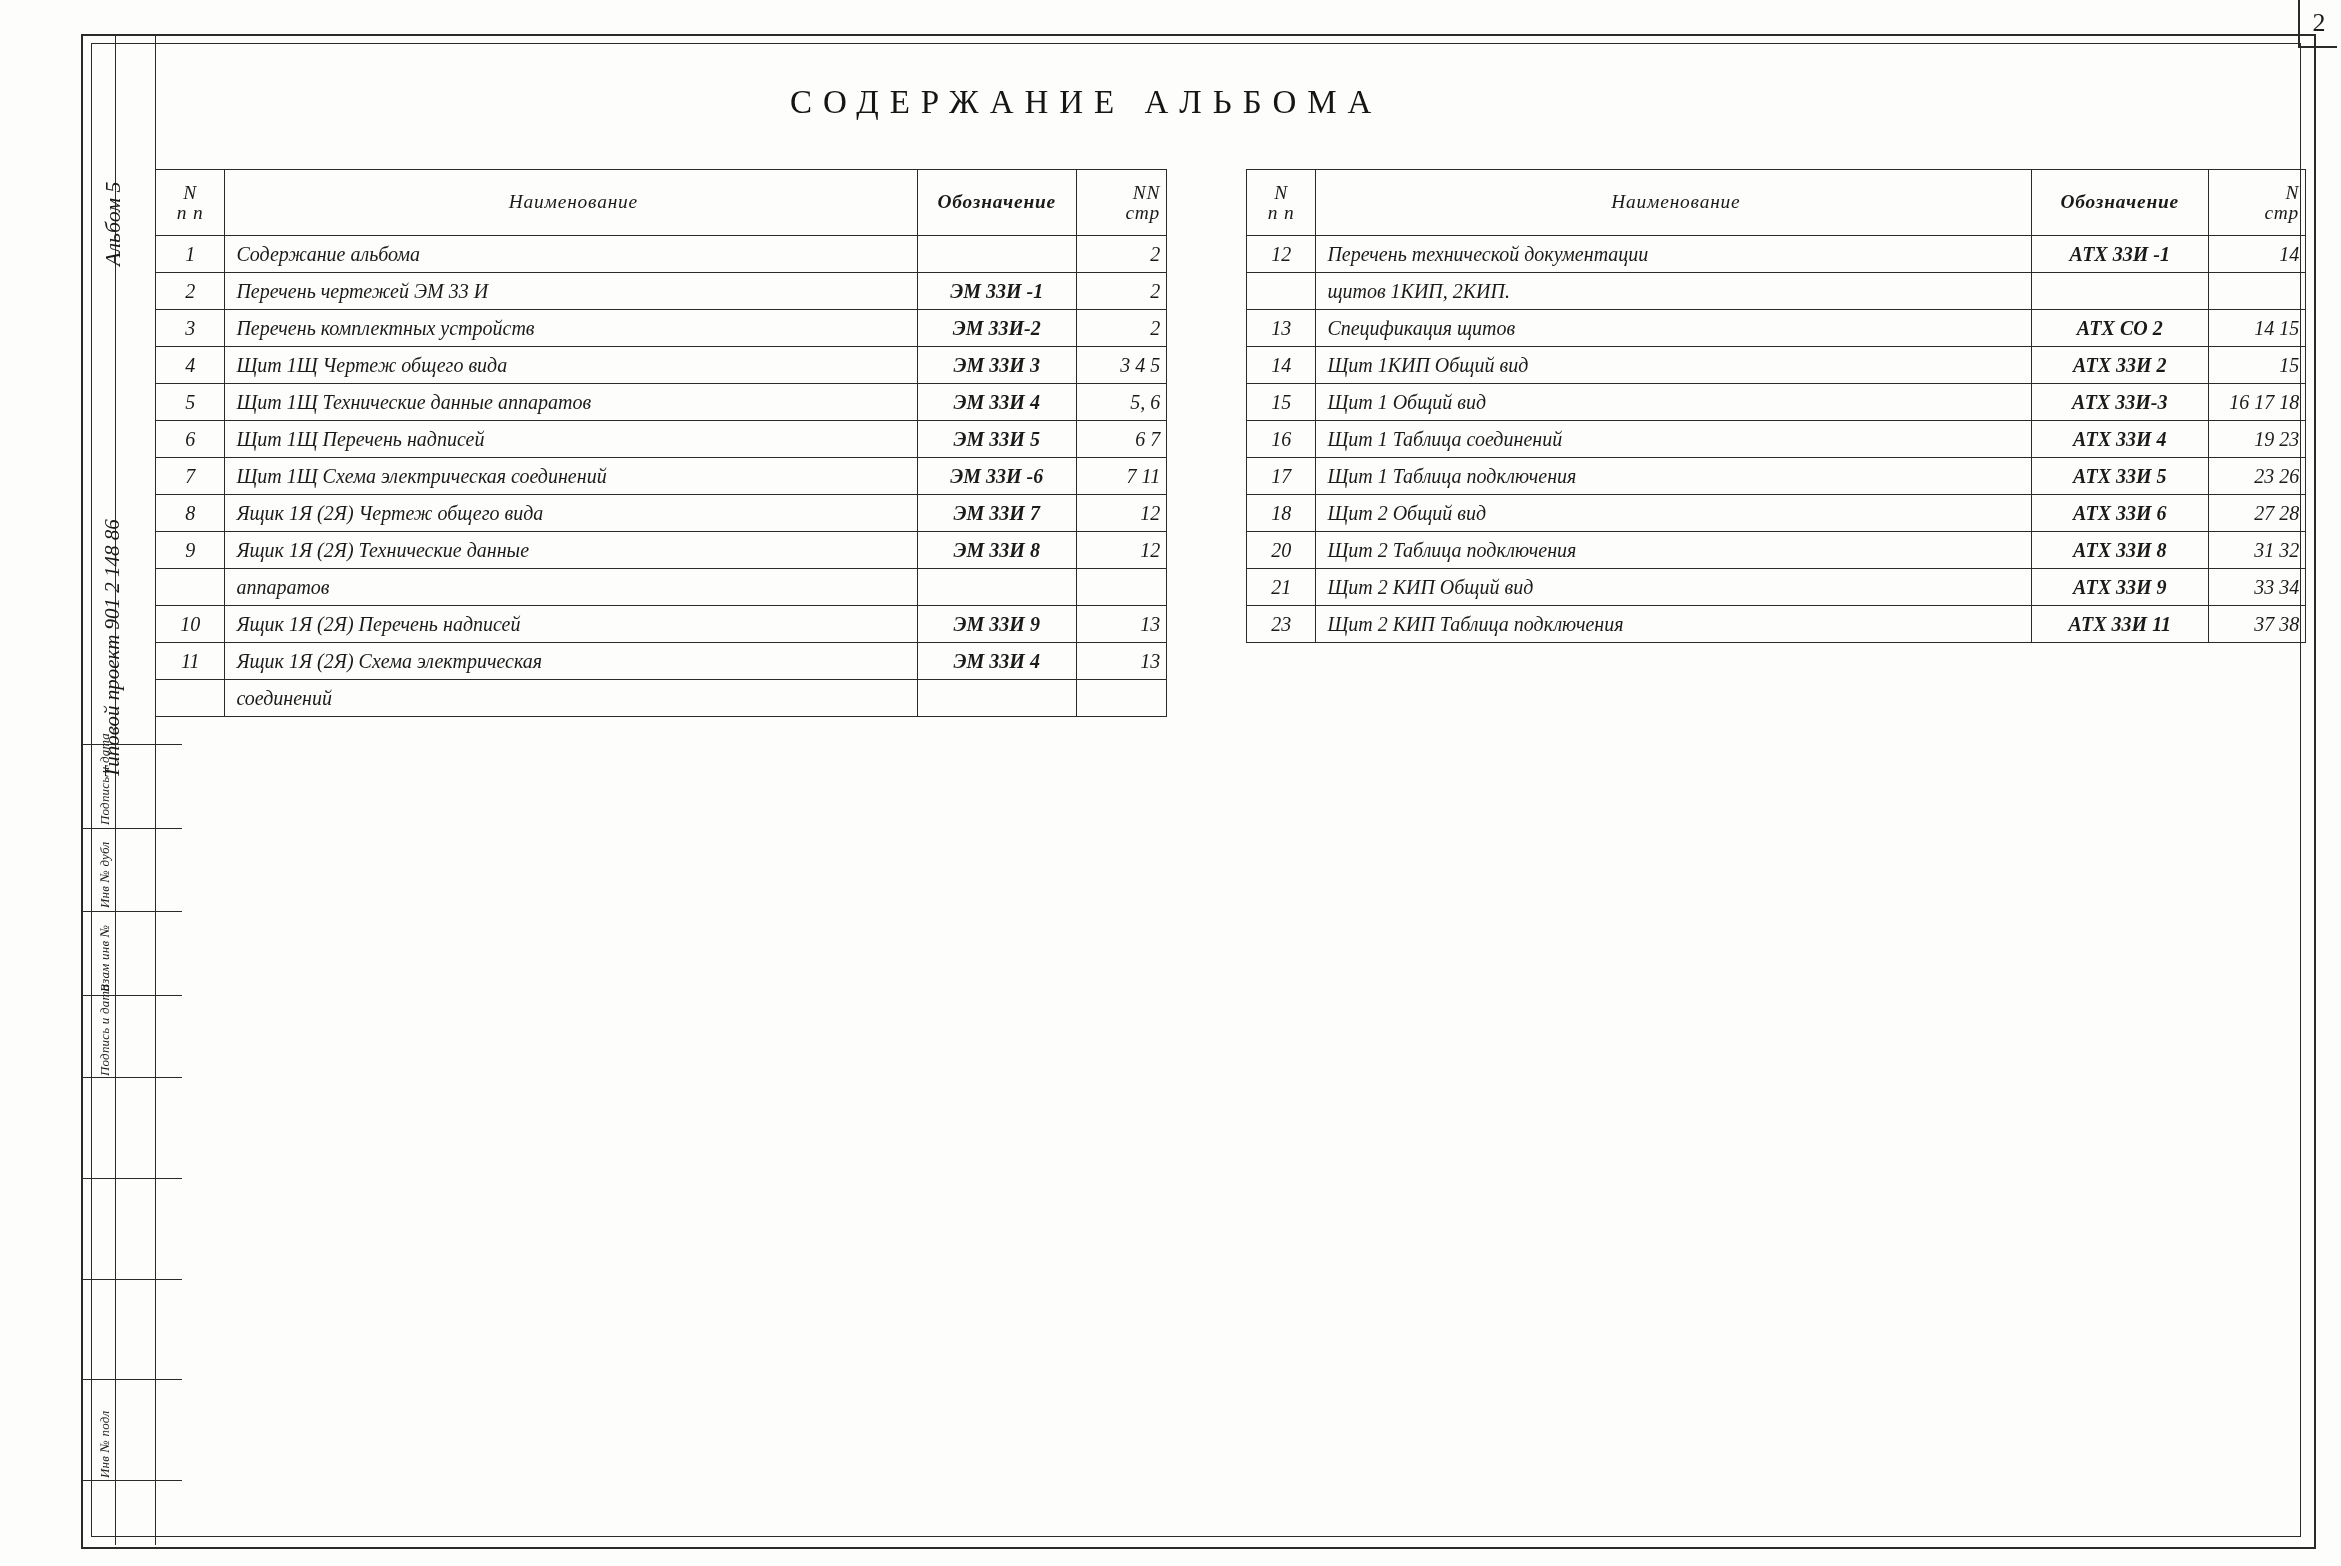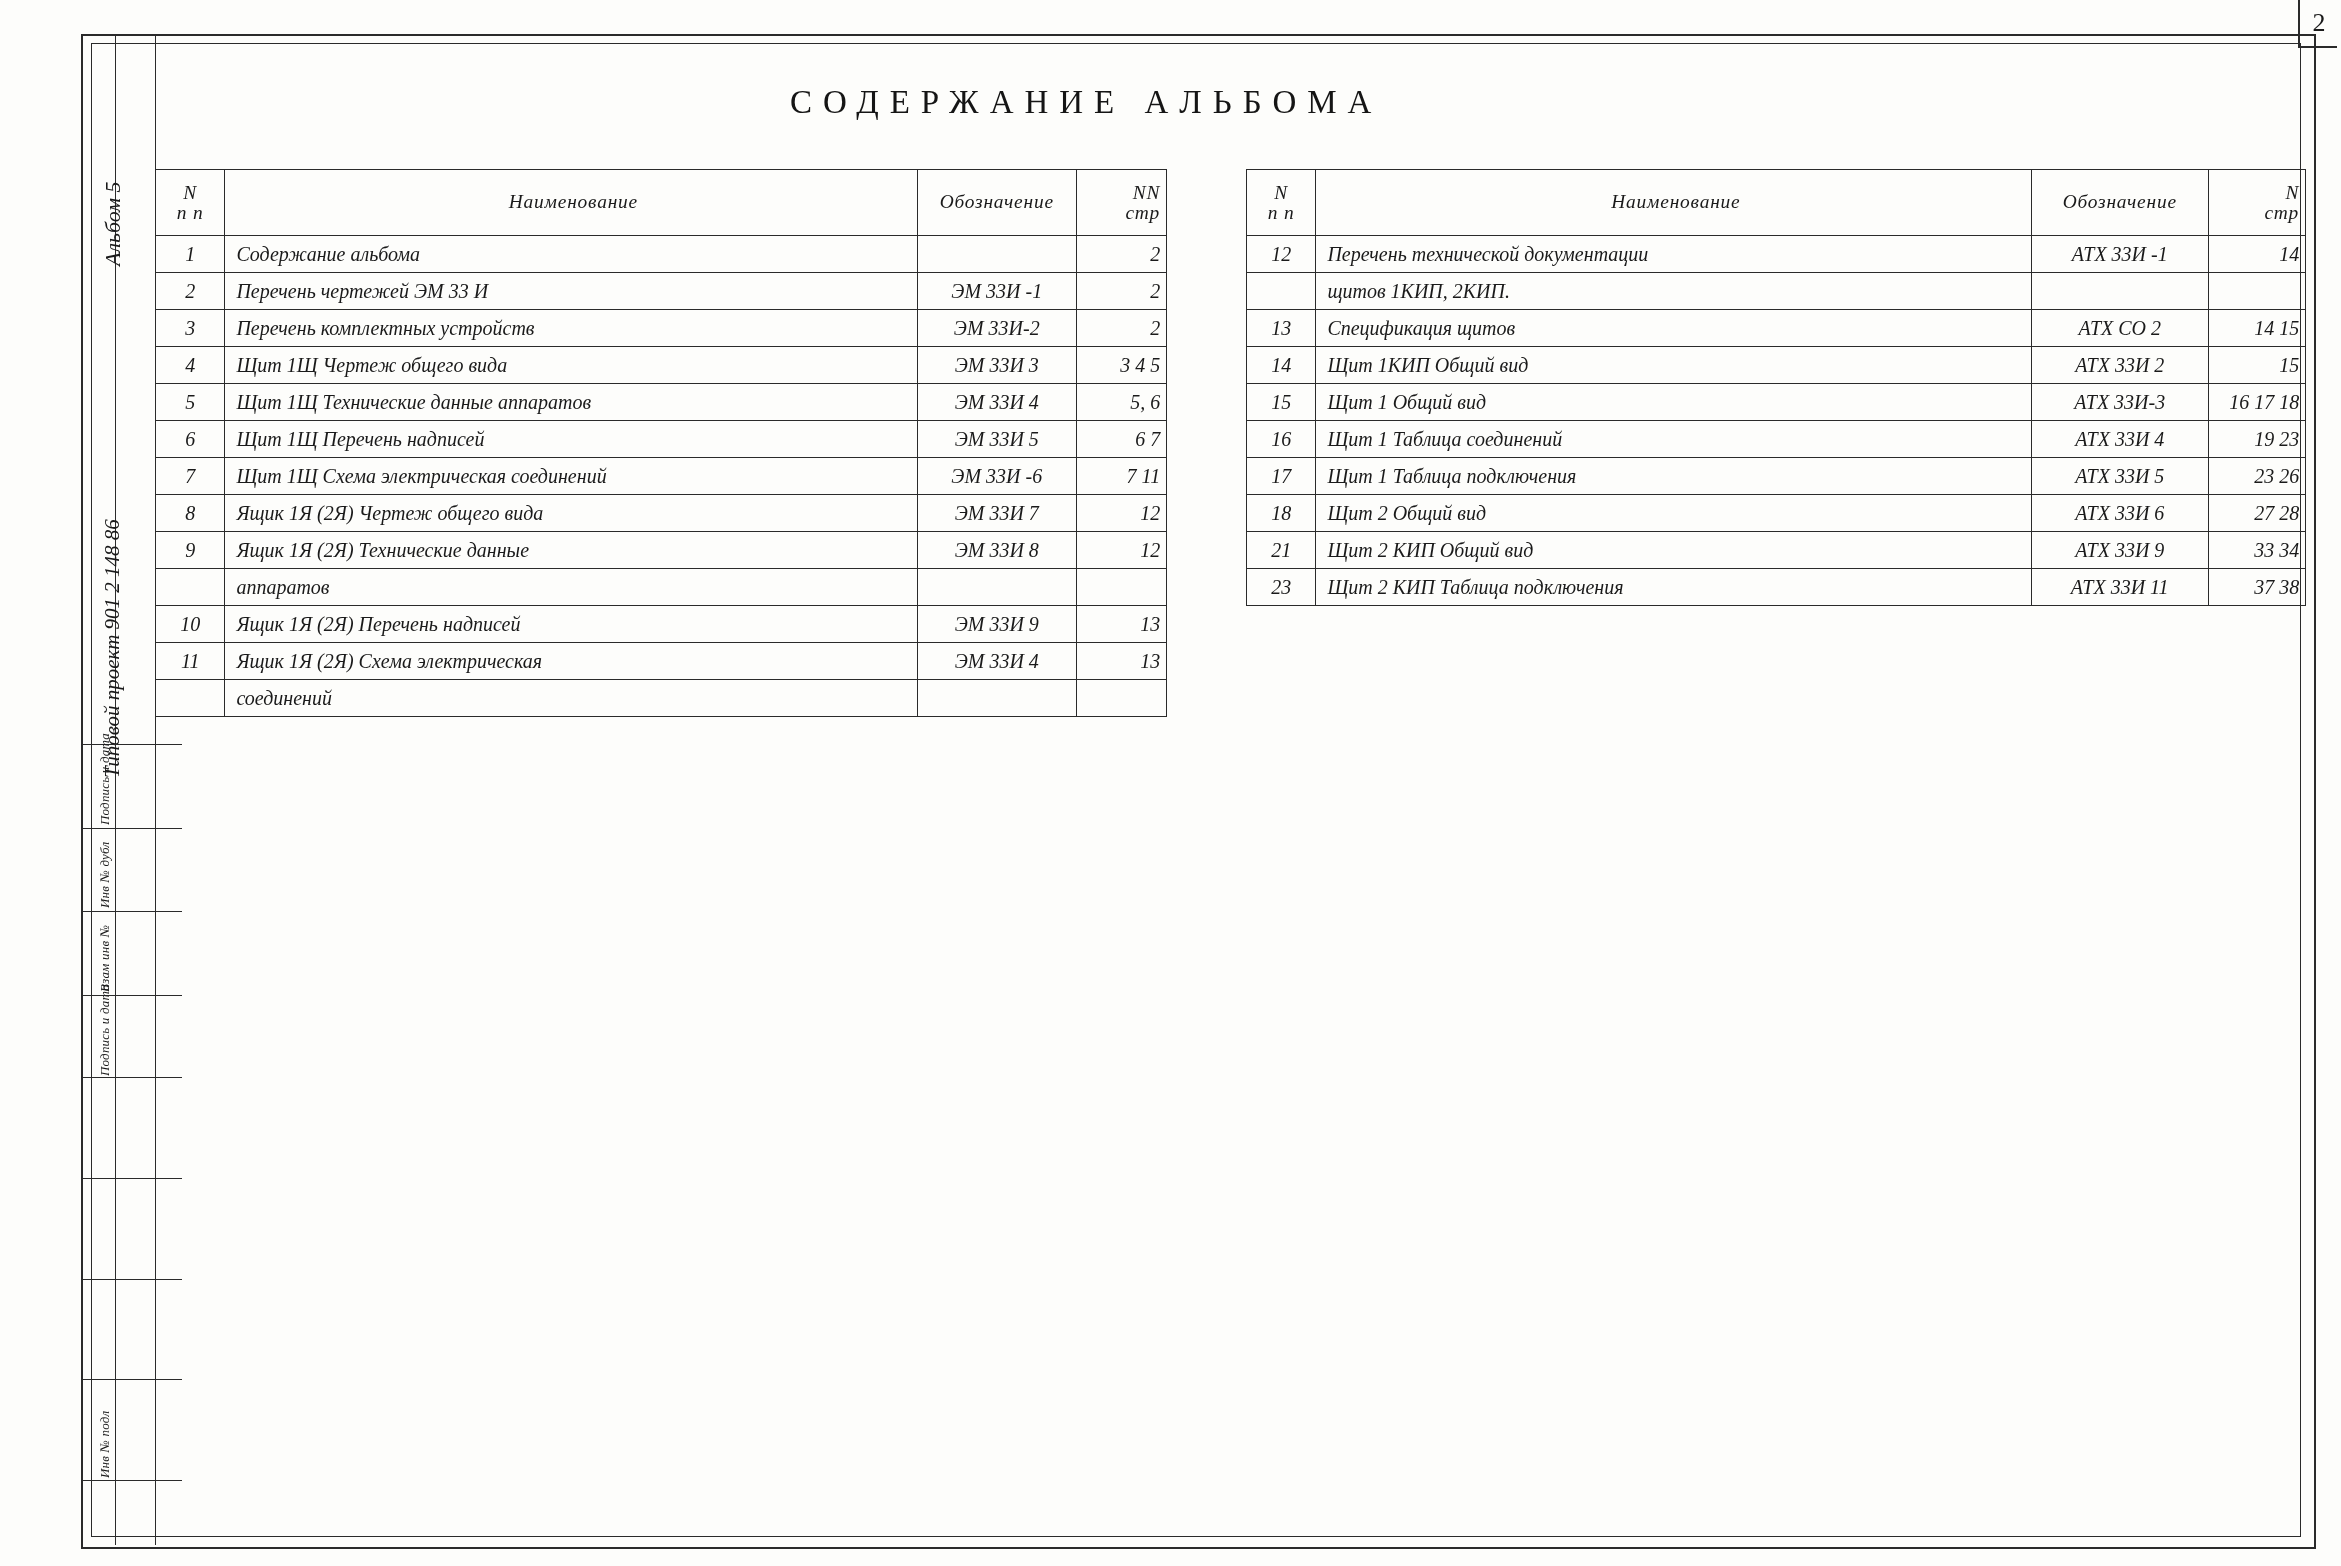--- a/index.html
+++ b/index.html
@@ -153,21 +153,21 @@
   }
   .tbl thead td {
     text-align: center;
     font-size: 19.4px;
     height: 65px;
     line-height: 1.05;
     letter-spacing: 0.8px;
   }
   .tbl .c-np { width: 56px; text-align: center; }
   .tbl .c-name { text-align: left; padding-left: 11px; }
-  .tbl .c-desig { text-align: center; }
+  .tbl .c-desig { text-align: center; font-weight: bold; }
   .tbl .c-page { text-align: right; }
 
   
   #table-left {
     left: 155px; top: 169px;
   }
   #table-left .c-name { width: 674px; }
   #table-left .c-desig { width: 146px; }
   #table-left .c-page { width: 77px; }
 
@@ -375,20 +375,26 @@
           <td class="c-desig">АТХ 33И 5</td>
           <td class="c-page">23   26</td>
         </tr>
         <tr>
           <td class="c-np">18</td>
           <td class="c-name">Щит 2  Общий вид</td>
           <td class="c-desig">АТХ 33И 6</td>
           <td class="c-page">27 28</td>
         </tr>
         <tr>
+          <td class="c-np">20</td>
+          <td class="c-name">Щит 2  Таблица подключения</td>
+          <td class="c-desig">АТХ 33И 8</td>
+          <td class="c-page">31 32</td>
+        </tr>
+        <tr>
           <td class="c-np">21</td>
           <td class="c-name">Щит 2  КИП  Общий вид</td>
           <td class="c-desig">АТХ 33И 9</td>
           <td class="c-page">33 34</td>
         </tr>
         <tr>
           <td class="c-np">23</td>
           <td class="c-name">Щит 2 КИП  Таблица  подключения</td>
           <td class="c-desig">АТХ 33И 11</td>
           <td class="c-page">37 38</td>

